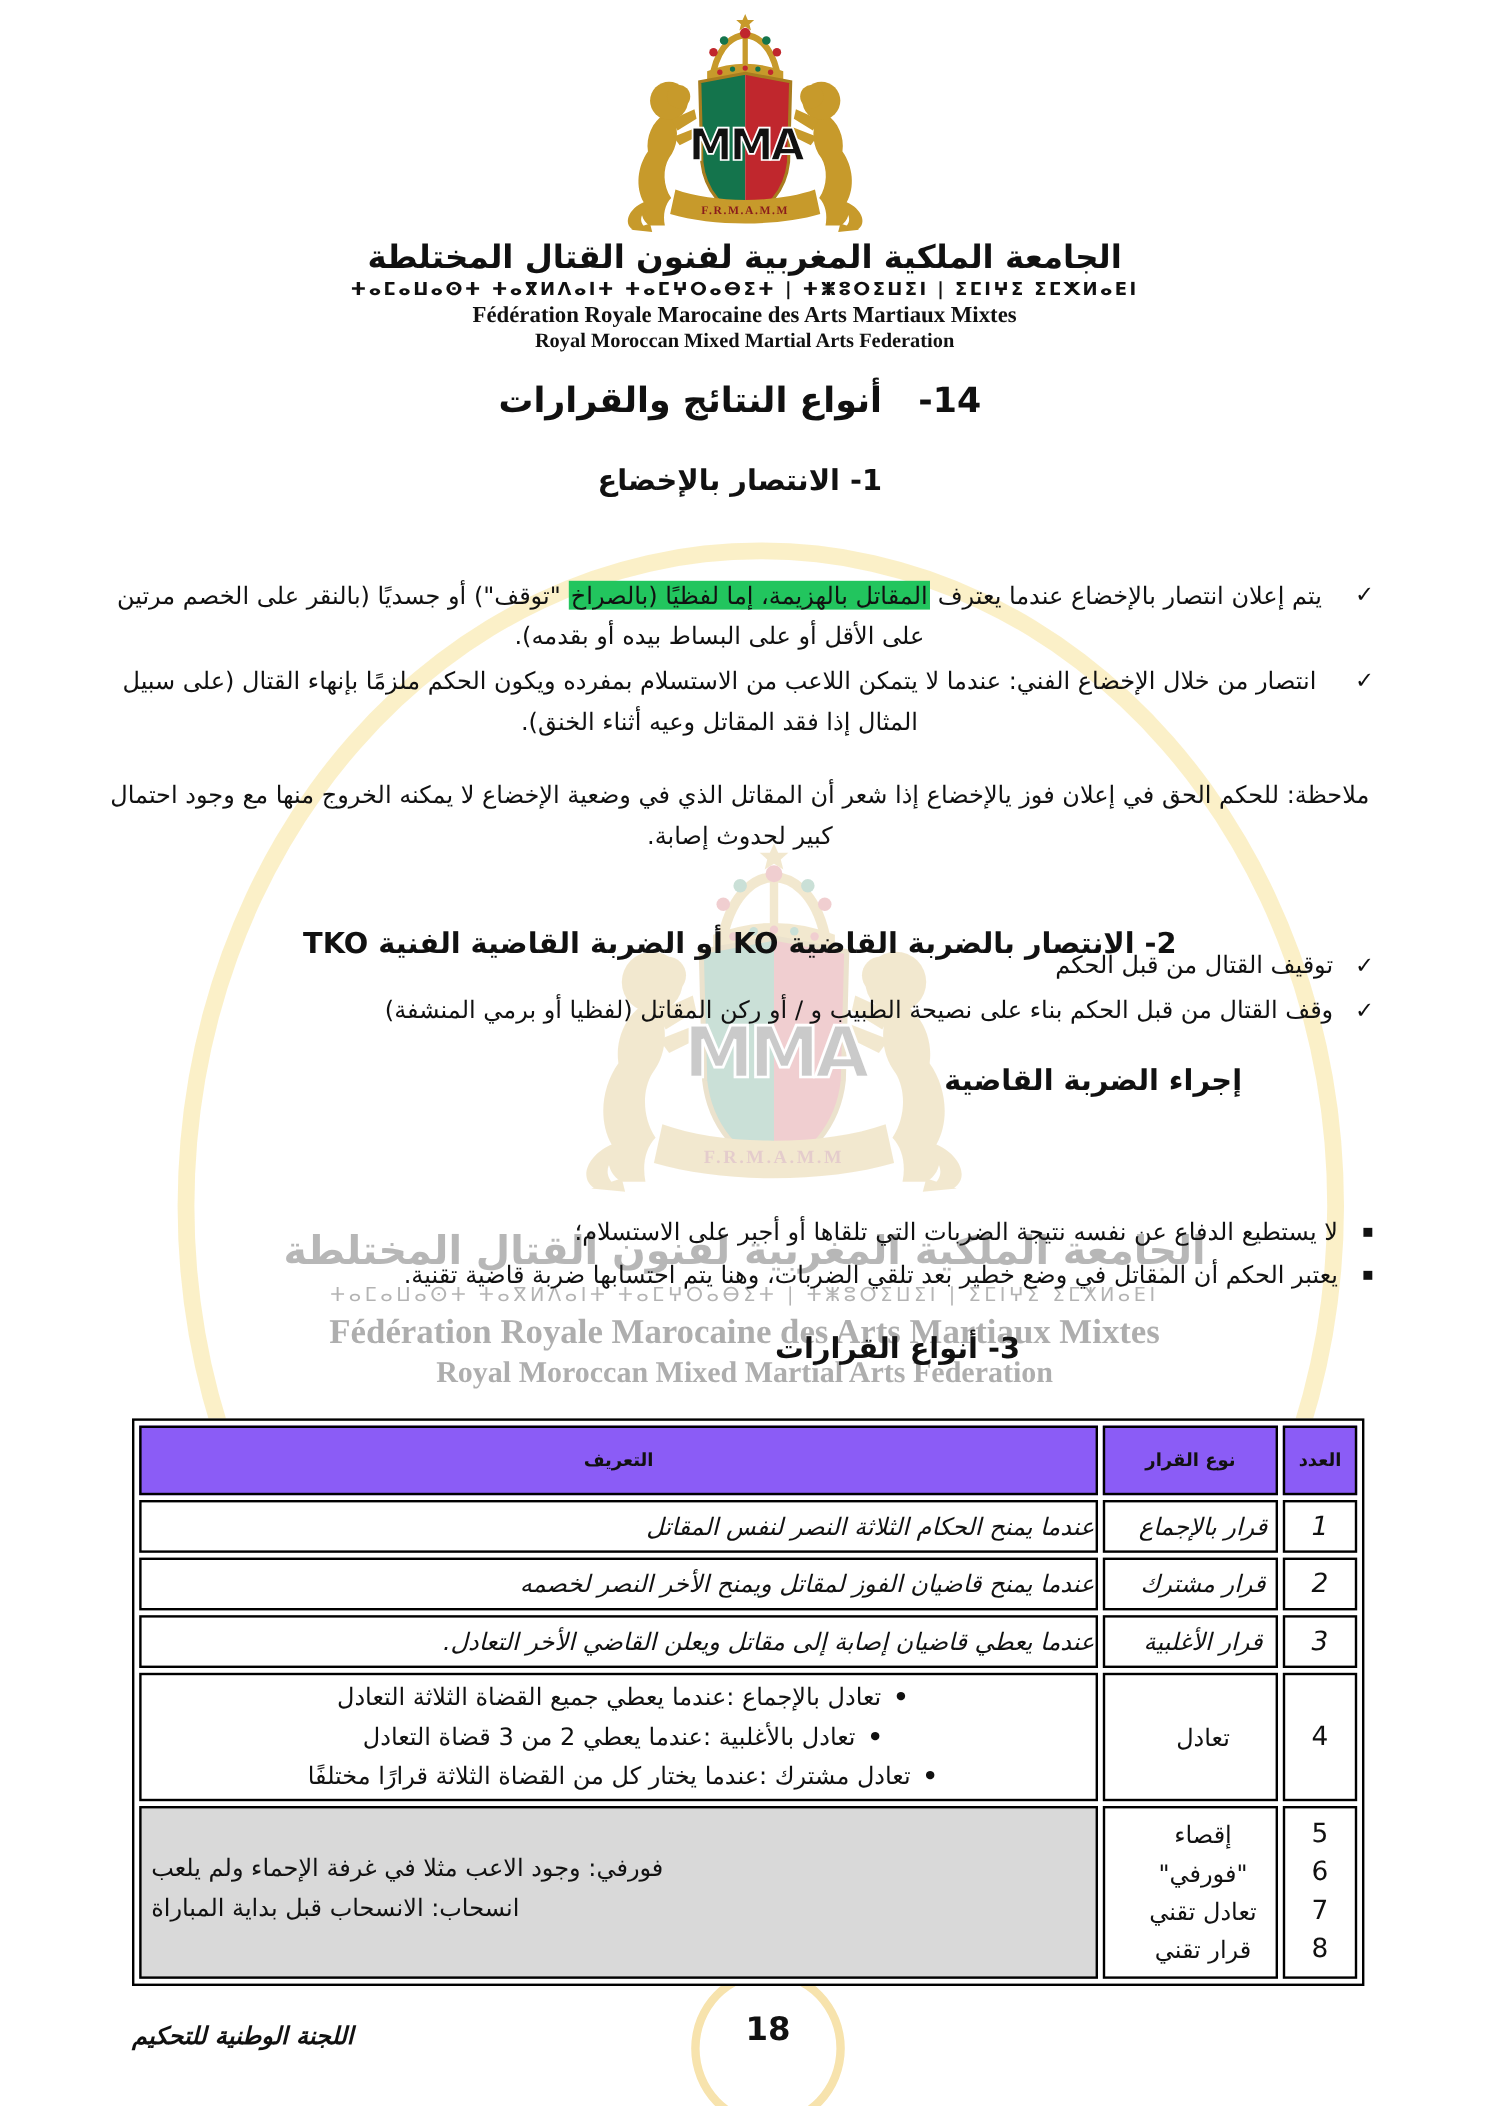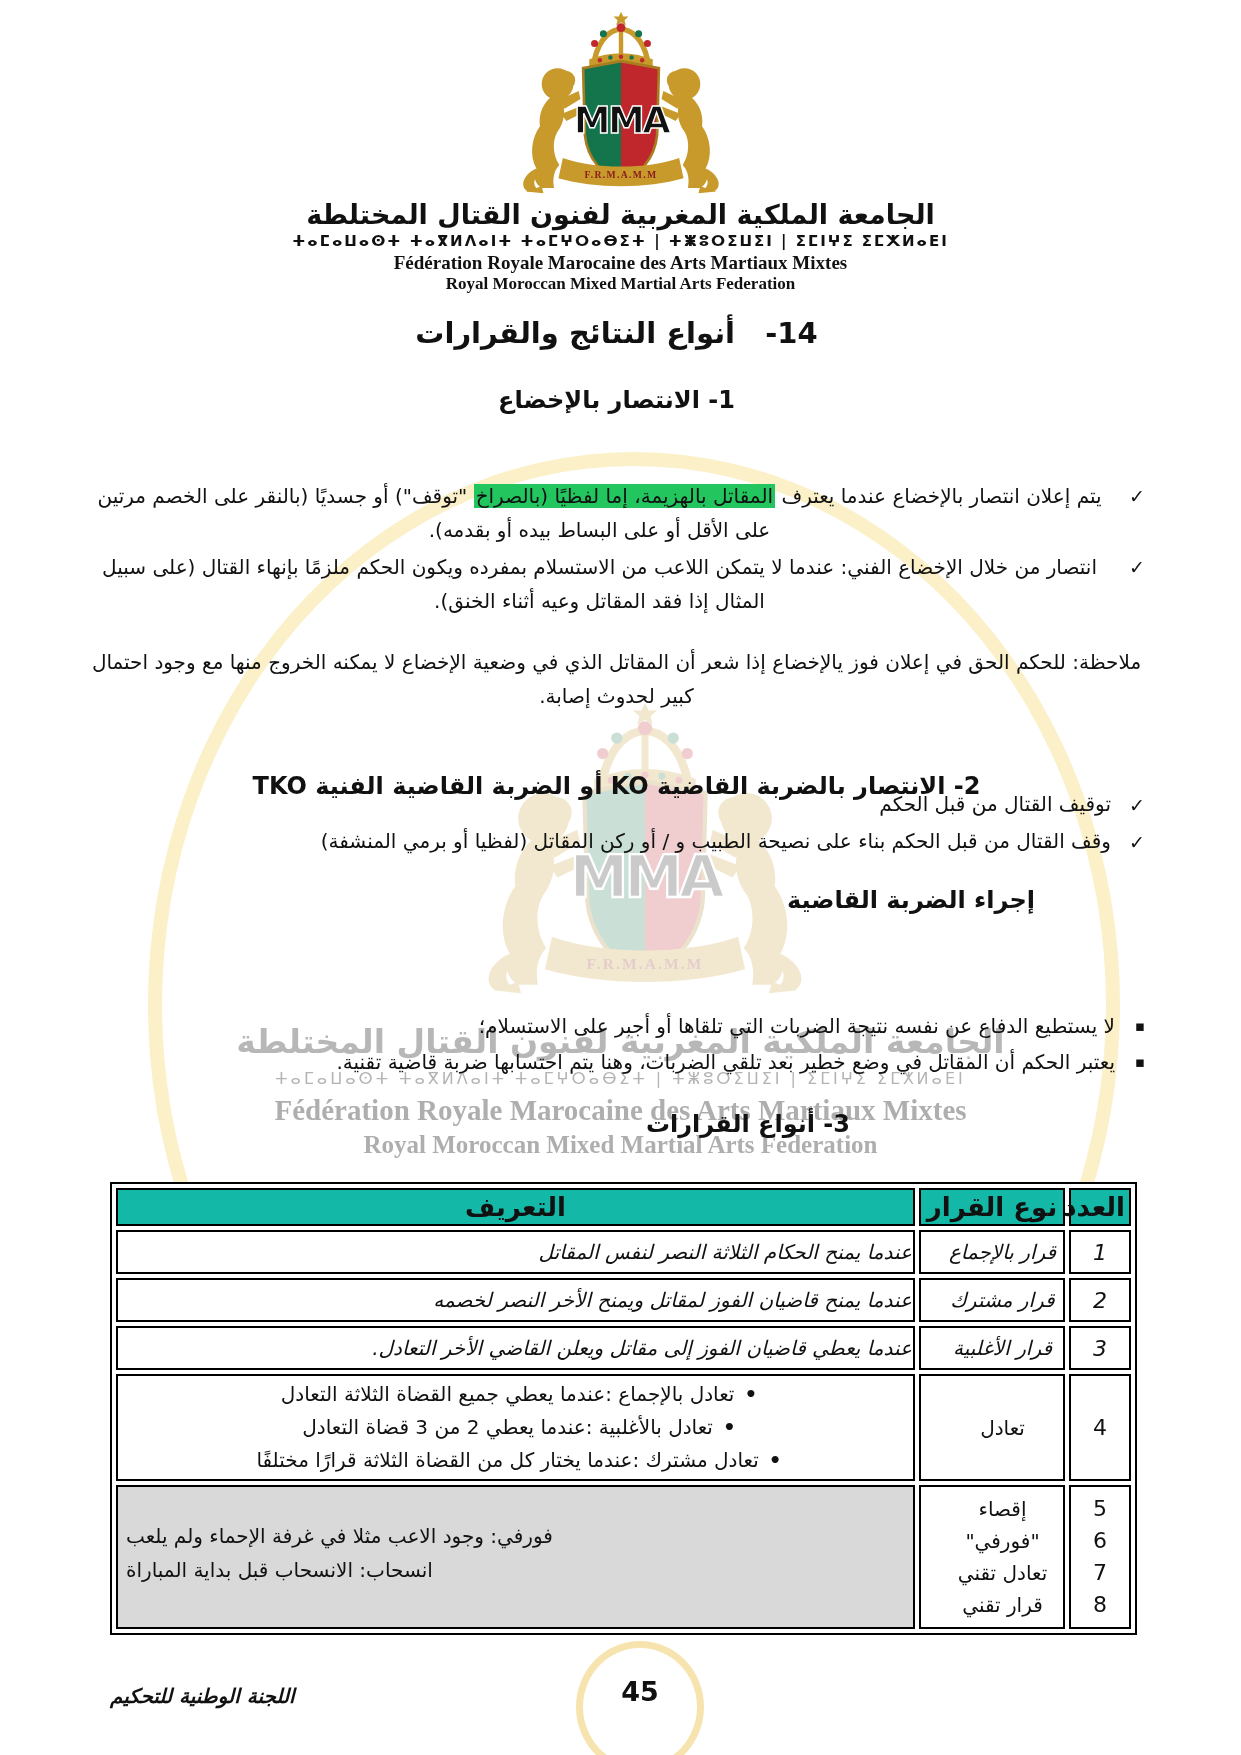--- a/index.html
+++ b/index.html
@@ -53,21 +53,21 @@
   .sq-item{display:flex;align-items:flex-start;}
   .sq-marker{width:30px;flex:0 0 30px;text-align:right;font-size:15px;line-height:36px;}
   .sq-item p{flex:1;margin:0;font-size:20px;line-height:36px;text-align:right;}
   .h-s3{top:1110px;right:391px;text-align:right;font-size:24px;font-weight:bold;margin:0;}
 
   
   .decision-table{position:absolute;top:1182px;right:104px;left:110px;z-index:1;
     border-collapse:separate;border-spacing:4px;border:2px solid #000;background:#fff;
     width:1027px;table-layout:fixed;}
   .decision-table th,.decision-table td{border:2px solid #000;box-sizing:border-box;background:#fff;}
-  .decision-table th{background:#14b8a6;font-size:26px;font-weight:bold;height:38px;padding:2px 4px;}
+  .decision-table th{background:#8b5cf6;font-size:15px;font-weight:bold;height:38px;padding:18px 4px;}
   .c-num{width:62px;}
   .c-type{width:146px;}
   .td-num{text-align:center;font-size:22px;}
   .td-type{text-align:center;font-size:20px;padding-left:22px;}
   .td-def{text-align:right;font-size:20px;padding:2px 1px 2px 8px;}
   .r-basic td{height:44px;font-style:italic;}
   .r-draw td{height:104px;}
   .r-multi td{height:144px;}
   .r-multi .td-def{background:#d9d9d9;vertical-align:top;padding-top:32px;}
   .r-multi .td-num,.r-multi .td-type{vertical-align:middle;}
@@ -231,21 +231,21 @@
         <td class="td-def">عندما يمنح الحكام الثلاثة النصر لنفس المقاتل</td>
       </tr>
       <tr class="r-basic">
         <td class="td-num">2</td>
         <td class="td-type">قرار مشترك</td>
         <td class="td-def">عندما يمنح قاضيان الفوز لمقاتل ويمنح الأخر النصر لخصمه</td>
       </tr>
       <tr class="r-basic">
         <td class="td-num">3</td>
         <td class="td-type">قرار الأغلبية</td>
-        <td class="td-def">عندما يعطي قاضيان الفوز إلى مقاتل ويعلن القاضي الأخر التعادل.</td>
+        <td class="td-def">عندما يعطي قاضيان إصابة إلى مقاتل ويعلن القاضي الأخر التعادل.</td>
       </tr>
       <tr class="r-draw">
         <td class="td-num">4</td>
         <td class="td-type">تعادل</td>
         <td class="td-def">
           <div class="draw-line">
               <span class="dot">•</span>
               <span>تعادل بالإجماع :عندما يعطي جميع القضاة الثلاثة التعادل</span>
             </div>
           <div class="draw-line">
@@ -272,16 +272,16 @@
           <div>قرار تقني</div>
         </td>
         <td class="td-def">
           <div class="def-line">فورفي: وجود الاعب مثلا في غرفة الإحماء ولم يلعب</div>
           <div class="def-line">انسحاب: الانسحاب قبل بداية المباراة</div>
         </td>
       </tr>
     </tbody>
   </table>
 
-  <div class="page-num">45</div>
+  <div class="page-num">18</div>
   <div class="footer-left">اللجنة الوطنية للتحكيم</div>
 
 </div>
 
 </body></html>

